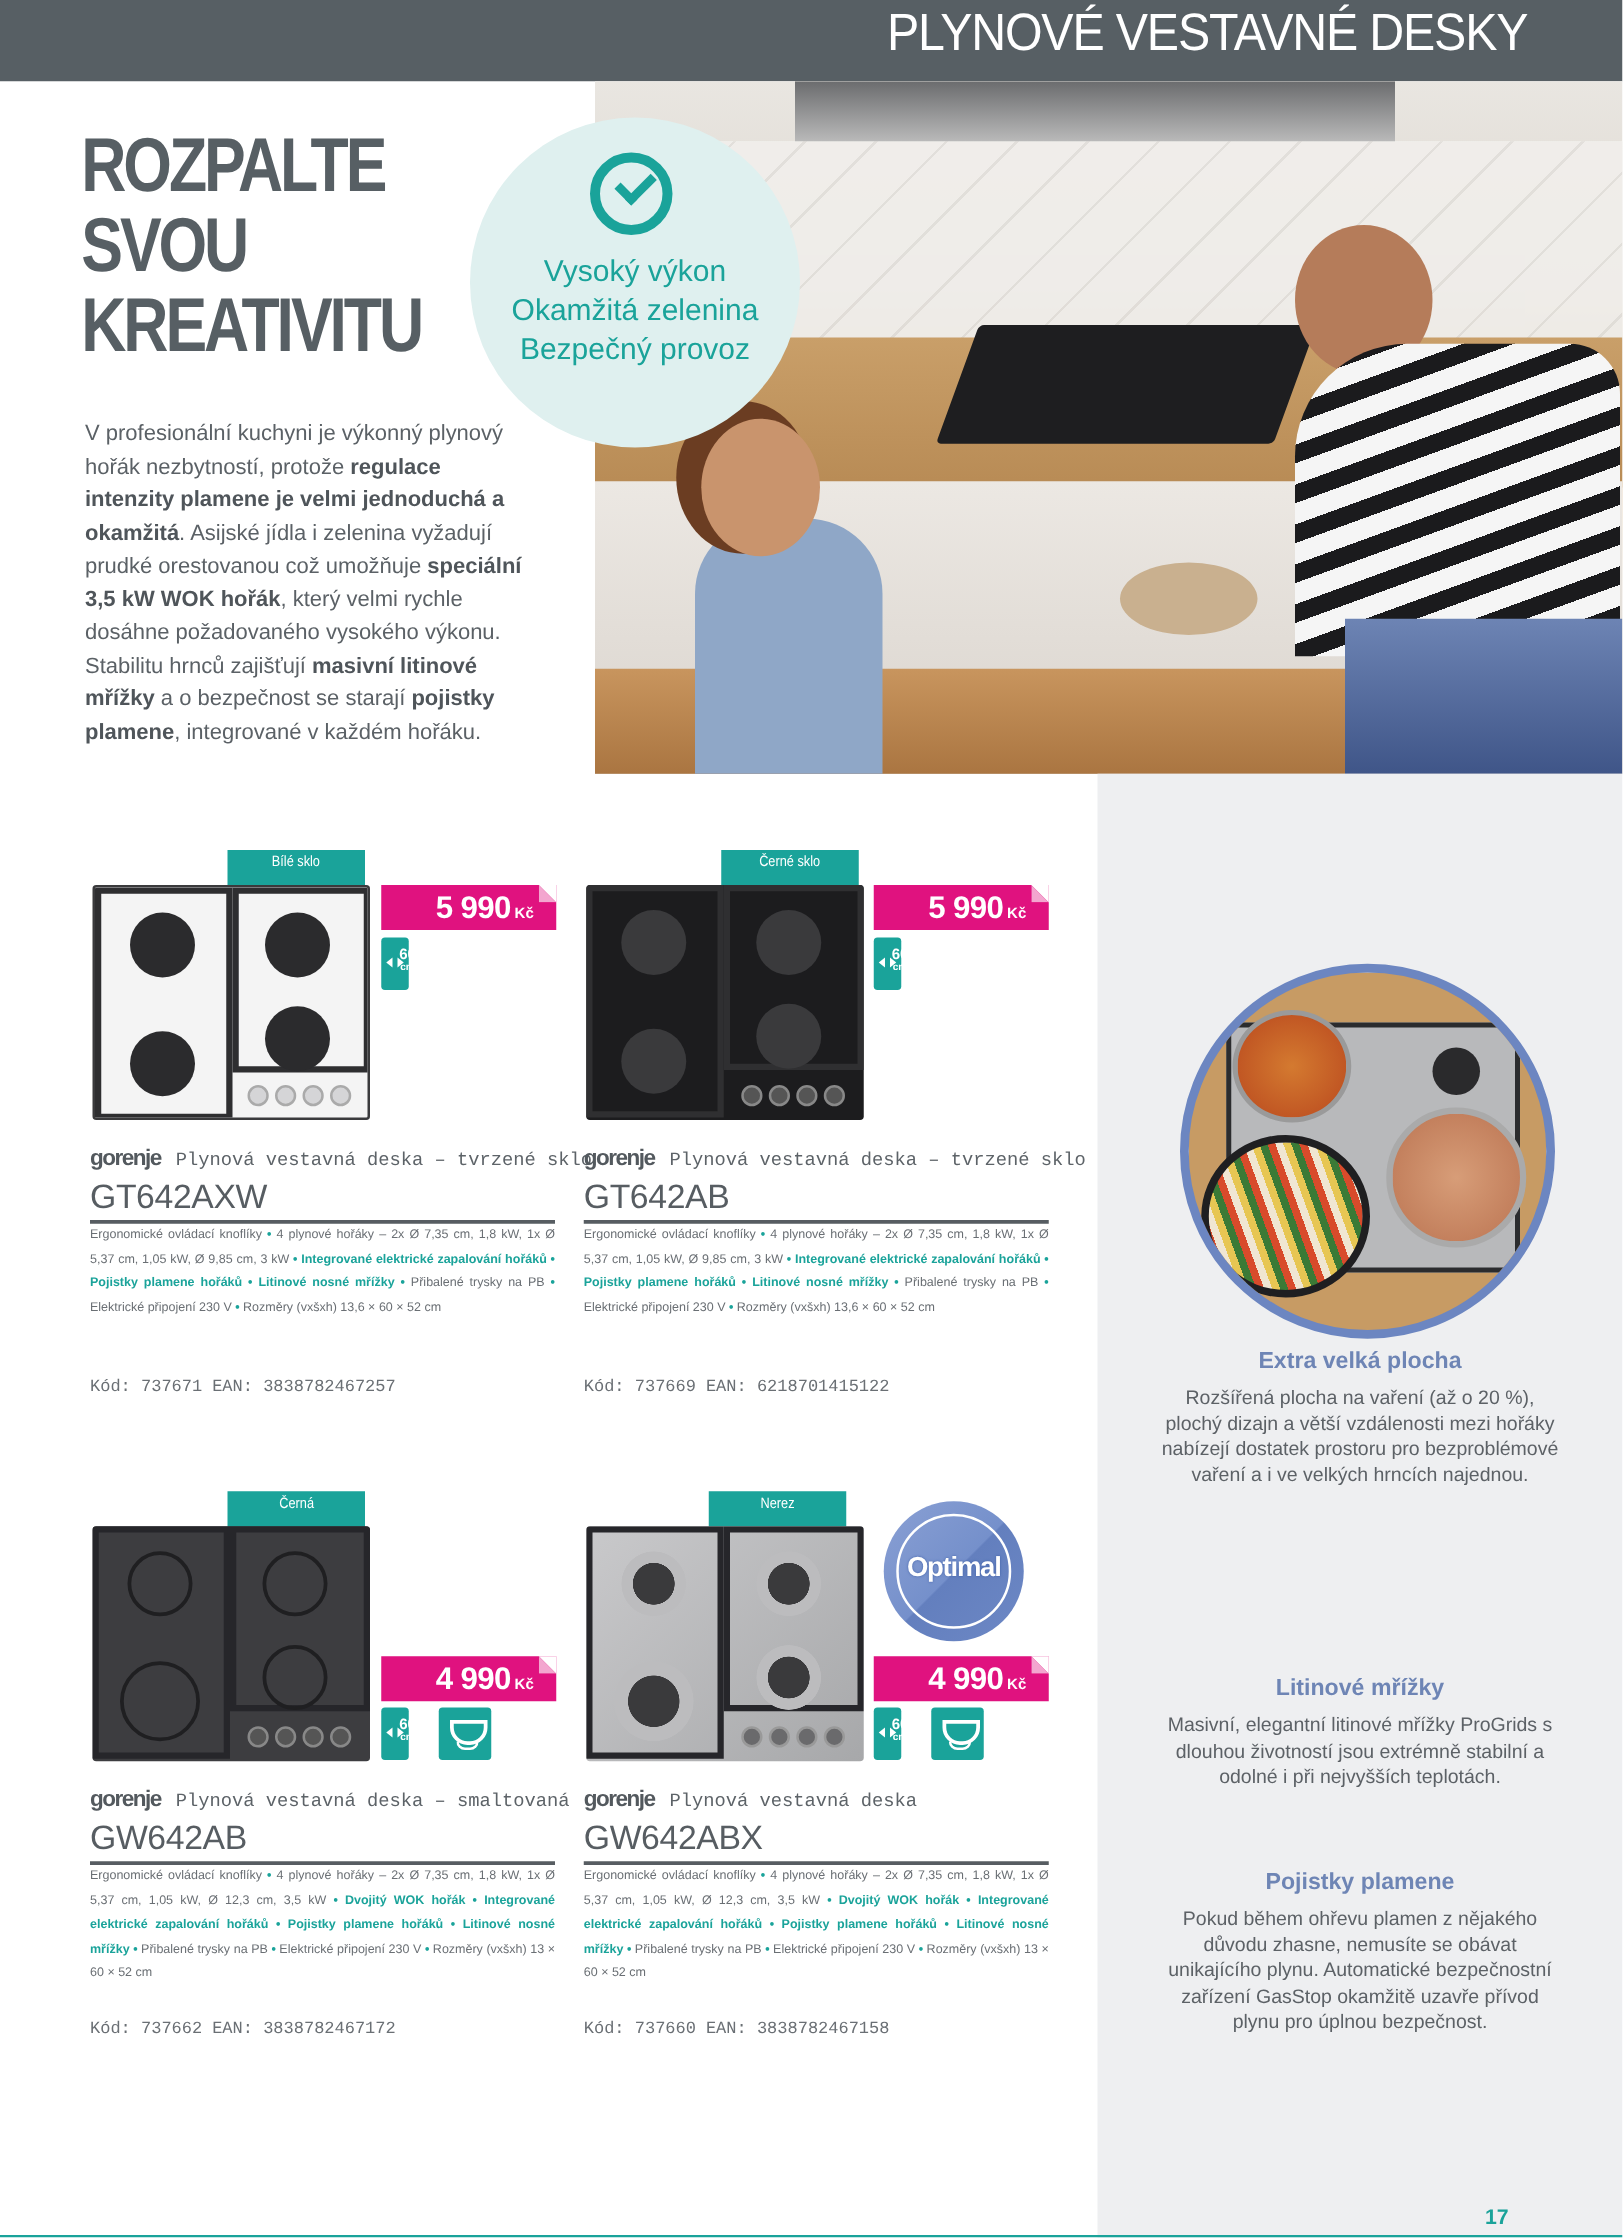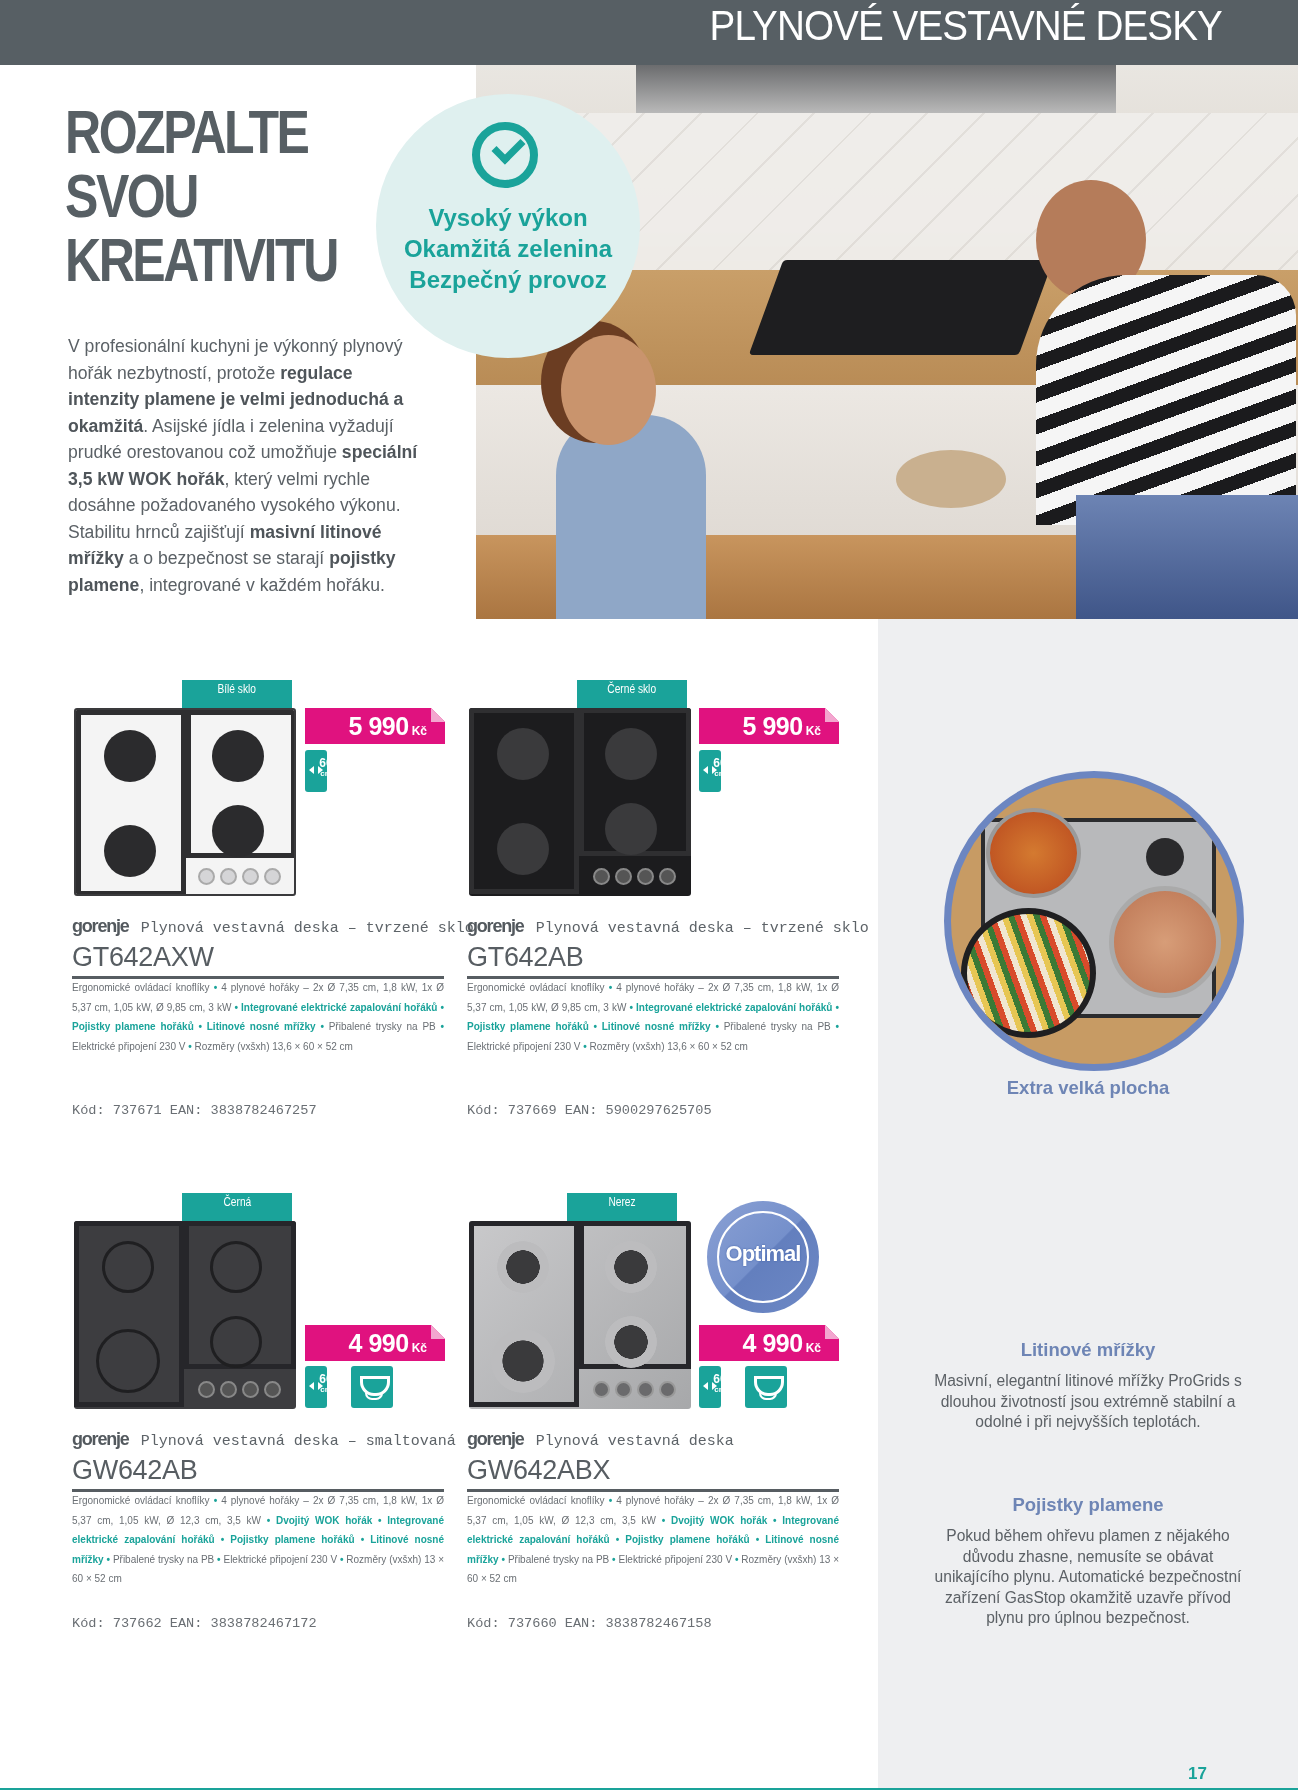--- a/index.html
+++ b/index.html
@@ -28,21 +28,21 @@
   .table-wood { position: absolute; left: 0; top: 470px; width: 600px; height: 90px; background: linear-gradient(180deg,#c8955e,#a8733f); }
 
   .intro-title { position: absolute; left: 65px; top: 100px; font-family: "Liberation Sans", sans-serif; font-weight: bold;
     font-size: 61px; line-height: 64px; color: #575f64; letter-spacing: -3px; transform: scaleX(0.82); transform-origin: left top; }
   .intro-title div { white-space: nowrap; }
 
   .badge-circle { position: absolute; left: 376px; top: 94px; width: 264px; height: 264px; border-radius: 50%; background: #dff0ef; z-index: 3; }
   .check-icon { position: absolute; left: 96px; top: 28px; width: 66px; height: 66px; border-radius: 50%; border: 8px solid #1aa39a; }
   .check-icon::after { content: ""; position: absolute; left: 14px; top: 8px; width: 22px; height: 12px;
     border-left: 7px solid #1aa39a; border-bottom: 7px solid #1aa39a; transform: rotate(-45deg); }
-  .badge-lines { position: absolute; left: 0; top: 108px; width: 264px; text-align: center; color: #1aa39a; font-weight: bold; font-size: 24px; line-height: 31px; }
+  .badge-lines { position: absolute; left: 0; top: 108px; width: 264px; text-align: center; color: #1aa39a; font-weight: normal; font-size: 24px; line-height: 31px; }
 
   .intro-text { position: absolute; left: 68px; top: 333px; width: 360px; font-size: 17.6px; line-height: 26.5px; color: #5b6166; }
   .intro-text b { color: #4f555a; }
 
   .sidebar { position: absolute; left: 878px; top: 619px; width: 420px; height: 1440px; background: #eeeff1; }
   .food-circle { position: absolute; left: 66px; top: 152px; width: 300px; height: 300px; border-radius: 50%; border: 7px solid #6c86c1;
     background: radial-gradient(circle at 50% 50%, #a9a9aa 0 40%, #c79b64 41% 100%); overflow: hidden; }
   .fc-hob { position: absolute; left: 30px; top: 40px; width: 235px; height: 200px; background: #b8b9bb; border: 4px solid #2b2c2e; }
   .fc-pot { position: absolute; left: 35px; top: 30px; width: 95px; height: 90px; border-radius: 50%; background: radial-gradient(#d47a30,#b9481e); border: 4px solid #9a9a9a; }
   .fc-wok { position: absolute; left: 10px; top: 130px; width: 135px; height: 130px; border-radius: 50%;
@@ -151,20 +151,21 @@
 <div class="sidebar">
   <div class="food-circle">
     <div class="fc-hob"></div>
     <div class="fc-burner"></div>
     <div class="fc-pot"></div>
     <div class="fc-wok"></div>
     <div class="fc-pan"></div>
   </div>
   <div class="feat" style="top:458px">
     <div class="feat-title">Extra velká plocha</div>
+    <div class="feat-text">Rozšířená plocha na vaření (až o 20 %), plochý dizajn a větší vzdálenosti mezi hořáky nabízejí dostatek prostoru pro bezproblémové vaření a i ve velkých hrncích najednou.</div>
   </div>
   <div class="feat" style="top:720px">
     <div class="feat-title">Litinové mřížky</div>
     <div class="feat-text">Masivní, elegantní litinové mřížky ProGrids s dlouhou životností jsou extrémně stabilní a odolné i při nejvyšších teplotách.</div>
   </div>
   <div class="feat" style="top:875px">
     <div class="feat-title">Pojistky plamene</div>
     <div class="feat-text">Pokud během ohřevu plamen z nějakého důvodu zhasne, nemusíte se obávat unikajícího plynu. Automatické bezpečnostní zařízení GasStop okamžitě uzavře přívod plynu pro úplnou bezpečnost.</div>
   </div>
 </div>
@@ -226,21 +227,21 @@
     <span class="size-unit">cm</span>
     <span class="arr-r"></span>
   </div>
   <div class="prod-head" style="top:236px;">
     <span class="brand-logo">gorenje</span><span class="prod-type">Plynová vestavná deska – tvrzené sklo</span>
   </div>
   <div class="model" style="top:262px;">GT642AB</div>
   <div class="model-rule" style="top:296px;"></div>
   <div class="desc" style="top:298px;"><span>Ergonomické ovládací knoflíky </span><span class="dot">•</span><span> 4 plynové hořáky – 2x Ø 7,35 cm, 1,8 kW, 1x Ø 5,37 cm, 1,05 kW, Ø 9,85 cm, 3 kW </span><span class="dot">•</span><span class="hl"> Integrované elektrické zapalování hořáků </span><span class="dot">•</span><span class="hl"> Pojistky plamene hořáků </span><span class="dot">•</span><span class="hl"> Litinové nosné mřížky </span><span class="dot">•</span><span> Přibalené trysky na PB </span><span class="dot">•</span><span> Elektrické připojení 230 V </span><span class="dot">•</span><span> Rozměry (vxšxh) 13,6 × 60 × 52 cm</span></div>
   <div class="codes" style="top:423px;">
-    <span>Kód: 737669</span><span>EAN: 5900297625705</span>
+    <span>Kód: 737669</span><span>EAN: 6218701415122</span>
   </div>
 </div>
 
 <div class="product" style="left:72px; top:1193px;">
   <div class="color-tag" style="left:110px; top:0; width:110px;"><span>Černá</span></div>
   <div class="hob dark" style="left:2px; top:28px; width:222px; height:188px;">
     <div class="grate" style="left:0;top:0;width:110px;height:186px;"></div>
     <div class="grate" style="left:110px;top:0;width:112px;height:148px;"></div>
     <div class="burner" style="left:28px;top:20px;width:52px;height:52px;"></div>
     <div class="burner" style="left:136px;top:20px;width:52px;height:52px;"></div>

